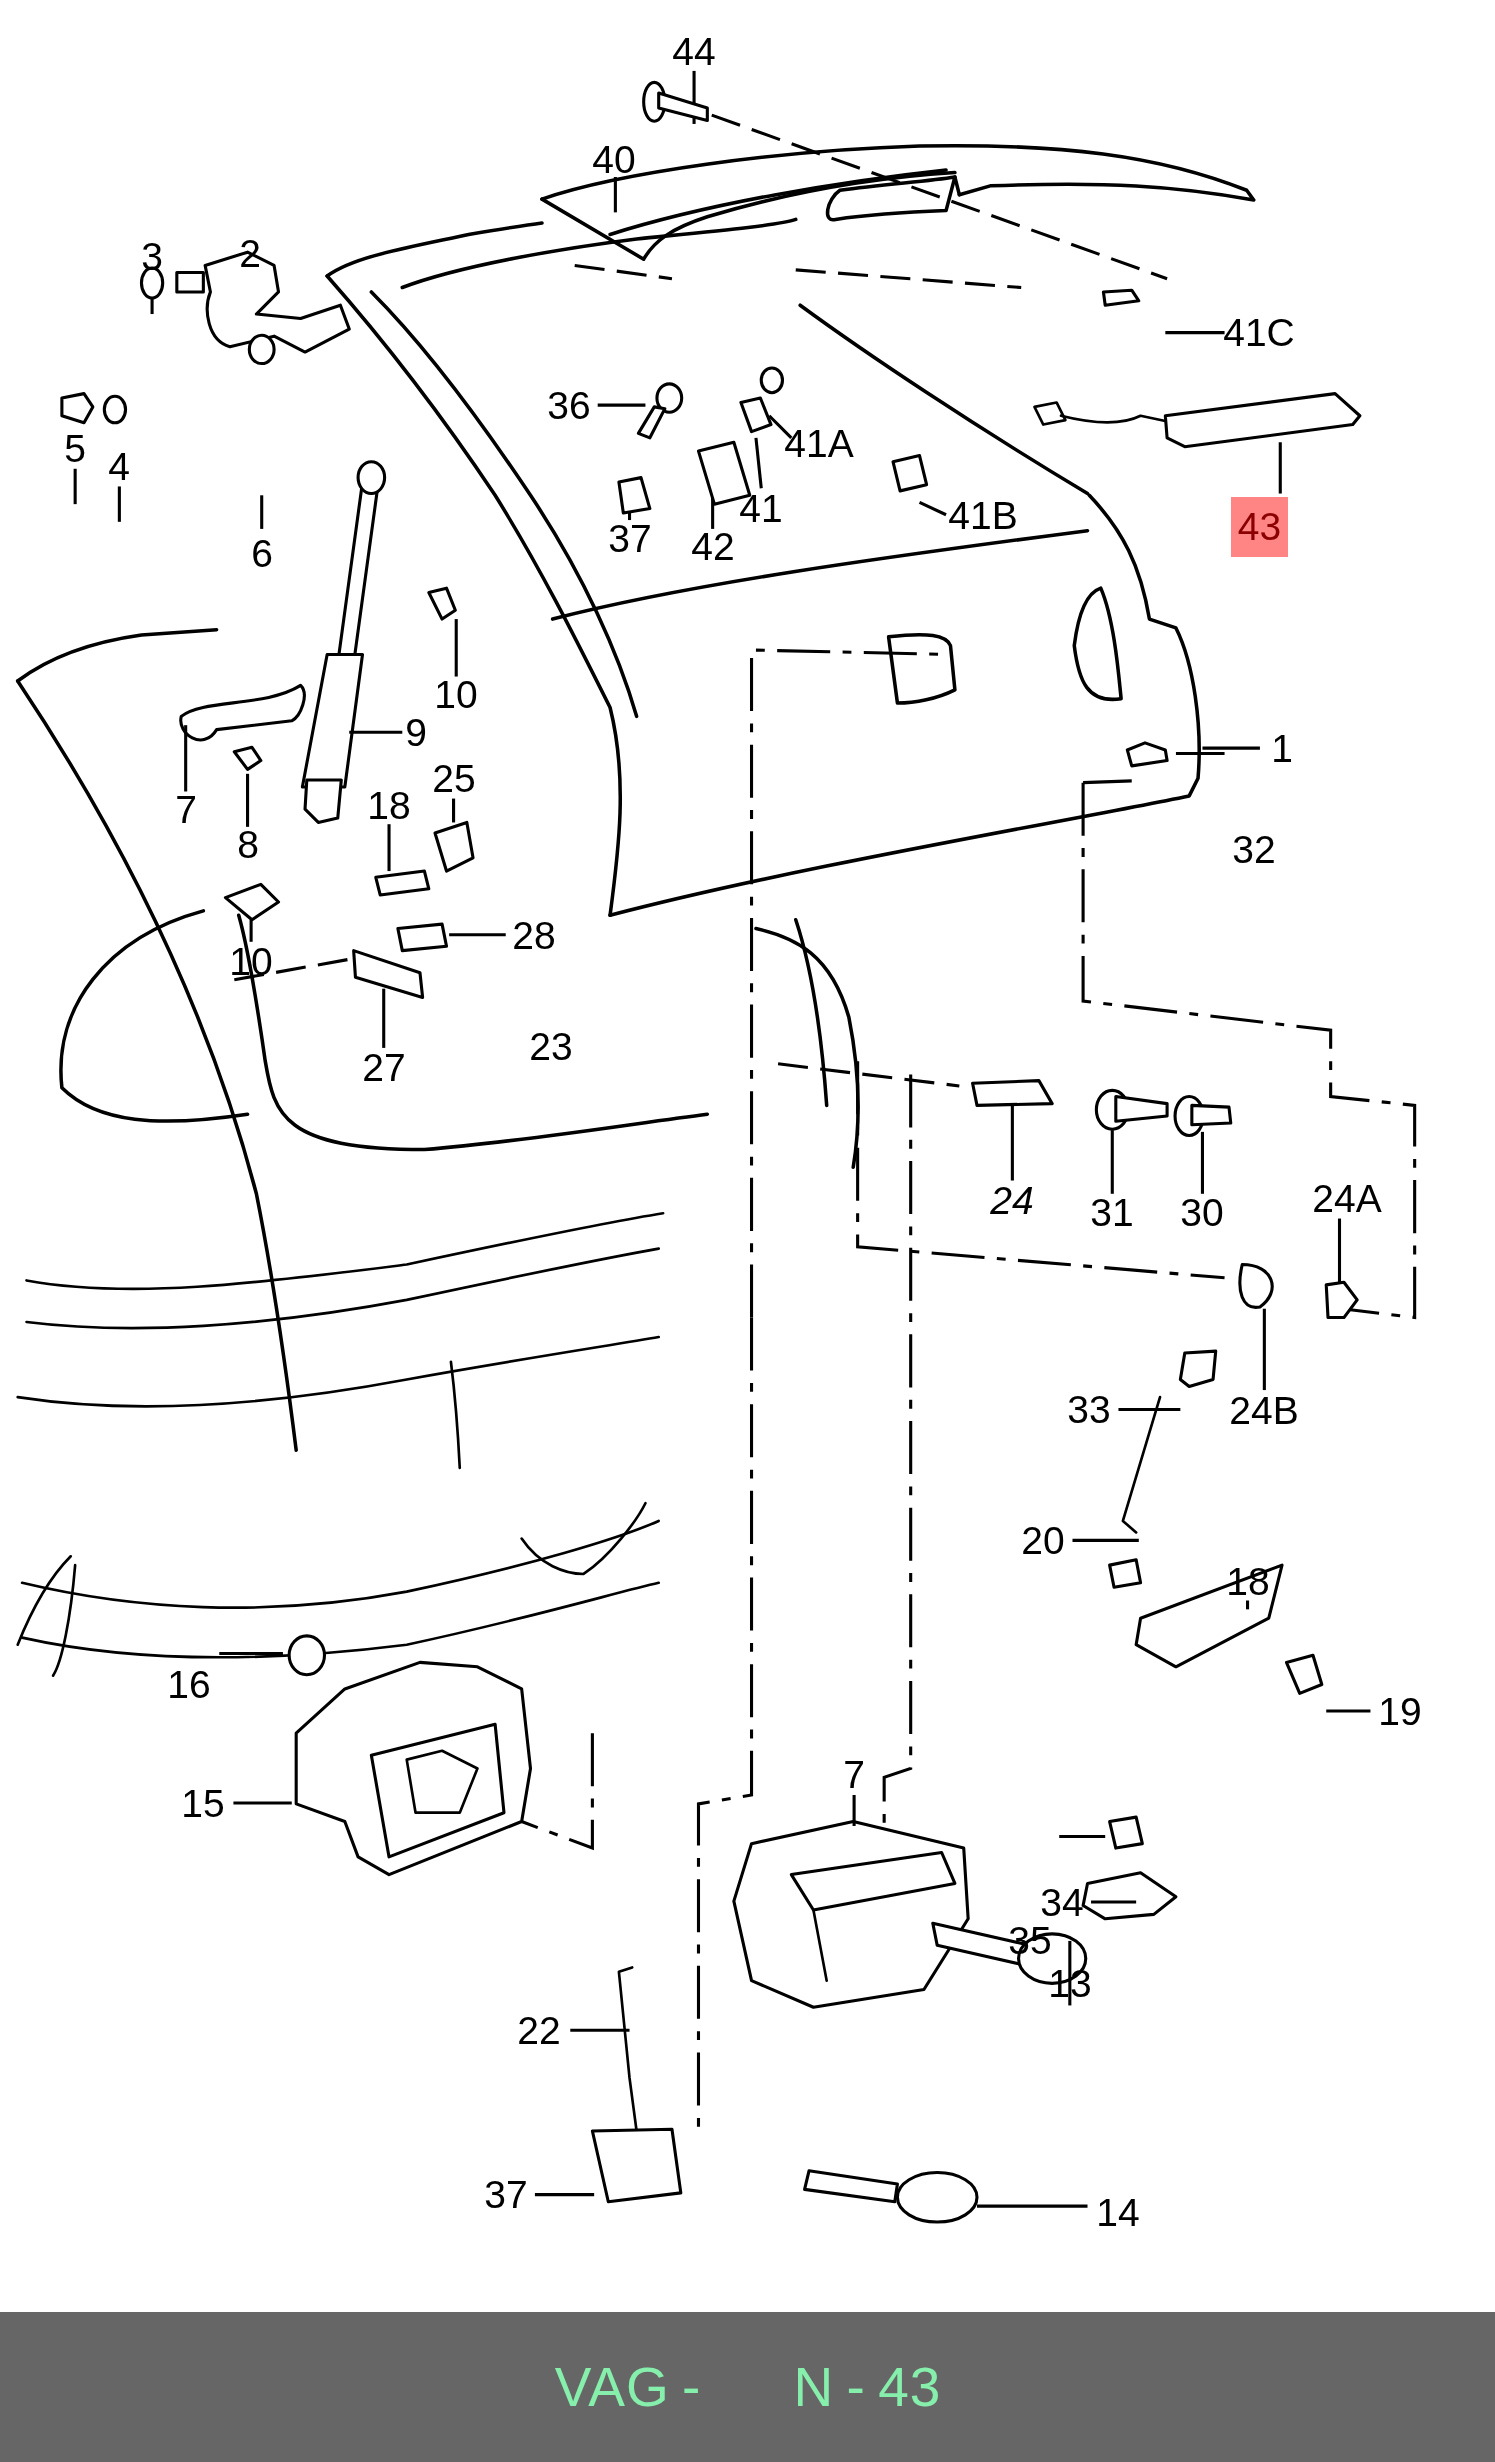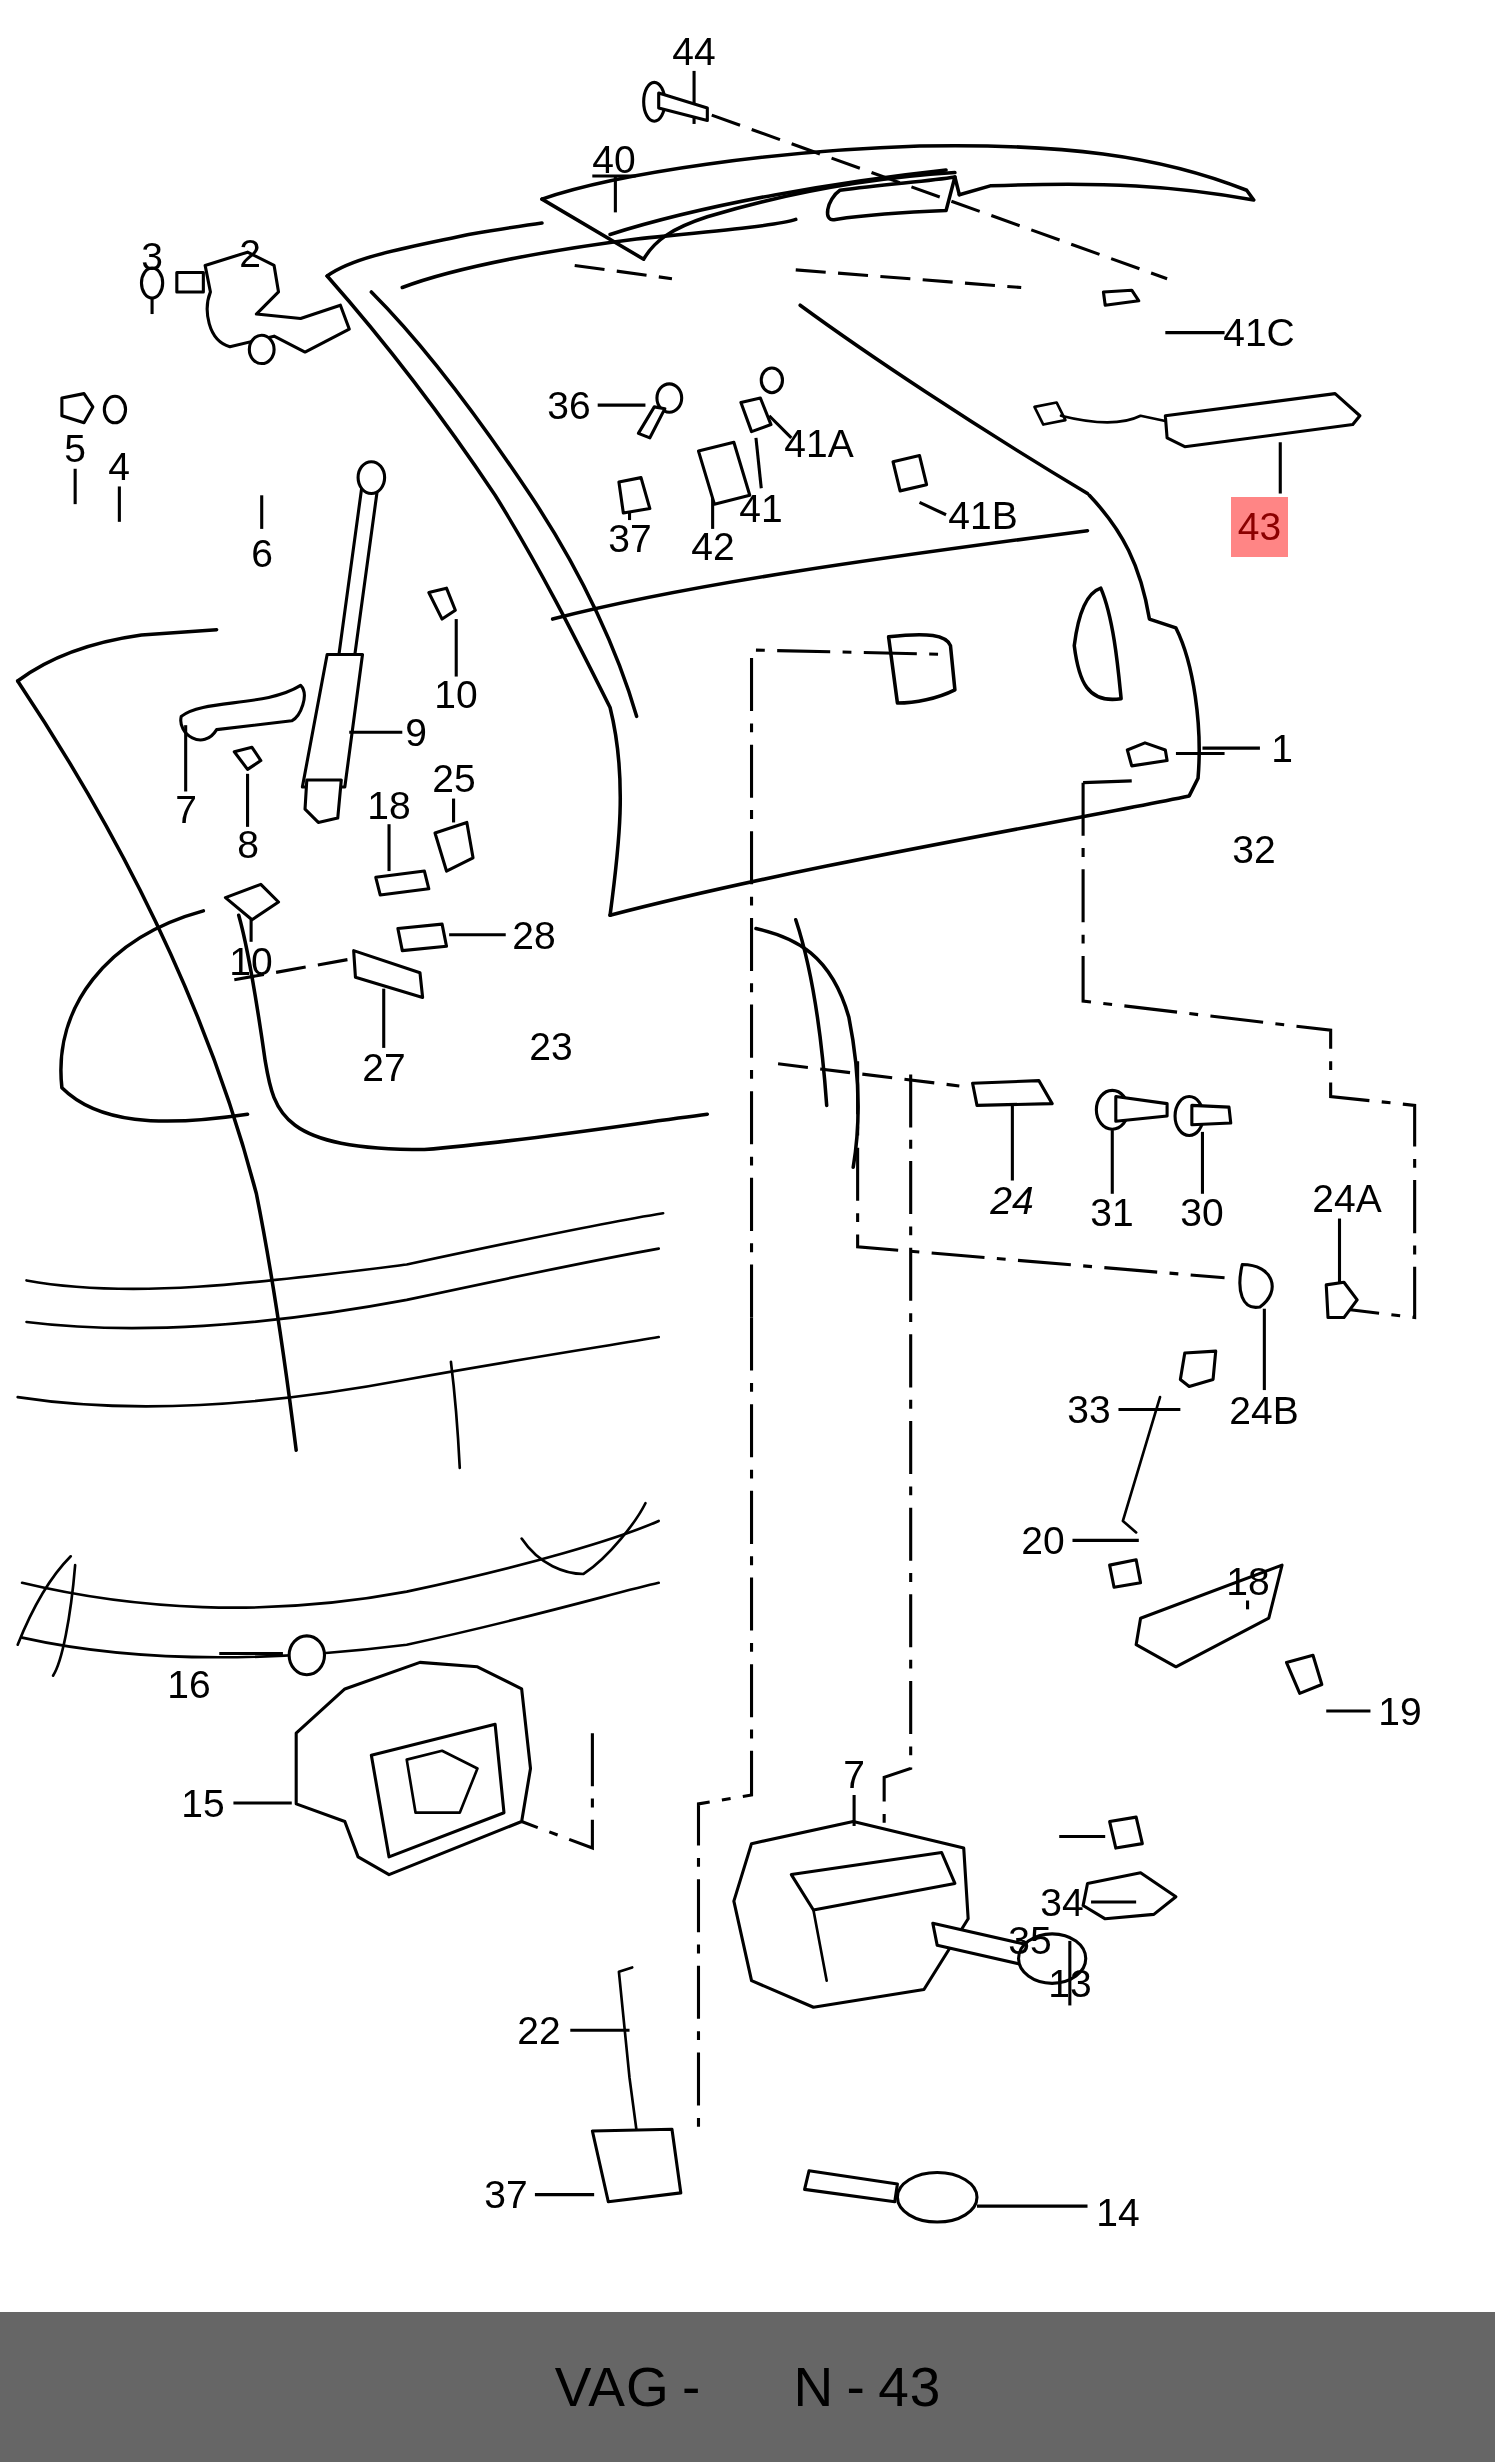--- a/index.html
+++ b/index.html
@@ -8,21 +8,21 @@
   #diagram .ln { fill: none; stroke: #000; stroke-width: 4; stroke-linecap: round; stroke-linejoin: round; }
   #diagram .th { fill: none; stroke: #000; stroke-width: 3; stroke-linecap: round; stroke-linejoin: round; }
   #diagram .ds { fill: none; stroke: #000; stroke-width: 3.5; stroke-dasharray: 34 14; }
   #diagram .ds2 { fill: none; stroke: #000; stroke-width: 3.5; stroke-dasharray: 60 14 10 14; }
   #diagram .part { fill: #fff; stroke: #000; stroke-width: 3.5; stroke-linejoin: round; }
   #diagram .leader { stroke: #000; stroke-width: 3.5; fill: none; }
   .callout { position: absolute; font-size: 39px; color: #000; line-height: 1; transform: translate(-50%, -50%); white-space: nowrap; transform-origin: center; }
   .highlight { position: absolute; background: #ff8585; }
   .highlight .hl-text { position: absolute; left: 0; right: 0; top: 50%; transform: translateY(-50%); text-align: center; color: #8b0000; font-size: 39px; }
   #footer { position: absolute; left: 0; top: 2312px; width: 1496px; height: 150px; background: #666666; display: flex; align-items: center; justify-content: center; }
-  #footer span { color: #000000; font-size: 55px; letter-spacing: 0.9px; }
+  #footer span { color: #86efac; font-size: 55px; letter-spacing: 0.9px; }
   #footer .sep { margin: 0 12.4px; }
   #footer .page-ref { margin-left: 80px; }
 </style>
 </head>
 <body>
 
 <svg id="diagram" viewBox="0 0 1692 2610" xmlns="http://www.w3.org/2000/svg">
 
   <g>
     <path class="ln" d="M613 225 C700 195 880 170 1040 165 C1200 162 1310 175 1410 215 L1418 226 C1330 210 1250 205 1120 210 L1085 220"></path>
@@ -212,21 +212,21 @@
     <line class="leader" x1="264" y1="2039" x2="330" y2="2039"></line>
     <path class="th" d="M715 2225 L700 2230 L712 2350 L720 2410"></path>
     <line class="leader" x1="645" y1="2296" x2="712" y2="2296"></line>
     <path class="part" d="M670 2410 L760 2408 L770 2480 L688 2490 Z"></path>
     <line class="leader" x1="605" y1="2482" x2="672" y2="2482"></line>
   </g>
 </svg>
 
 <div id="callouts">
     <div class="callout" style="left: 694px; top: 51px;">44</div>
-    <div class="callout" style="left: 614px; top: 159px; text-decoration: underline;">40</div>
+    <div class="callout" style="left: 614px; top: 159px;">40</div>
     <div class="callout" style="left: 152px; top: 256px;">3</div>
     <div class="callout" style="left: 250px; top: 253px;">2</div>
     <div class="callout" style="left: 1259px; top: 332px;">41C</div>
     <div class="callout" style="left: 569px; top: 405px;">36</div>
     <div class="callout" style="left: 819px; top: 443px;">41A</div>
     <div class="callout" style="left: 75px; top: 448px;">5</div>
     <div class="callout" style="left: 119px; top: 466px;">4</div>
     <div class="callout" style="left: 761px; top: 508px;">41</div>
     <div class="callout" style="left: 983px; top: 515px;">41B</div>
     <div class="callout" style="left: 262px; top: 553px;">6</div>

